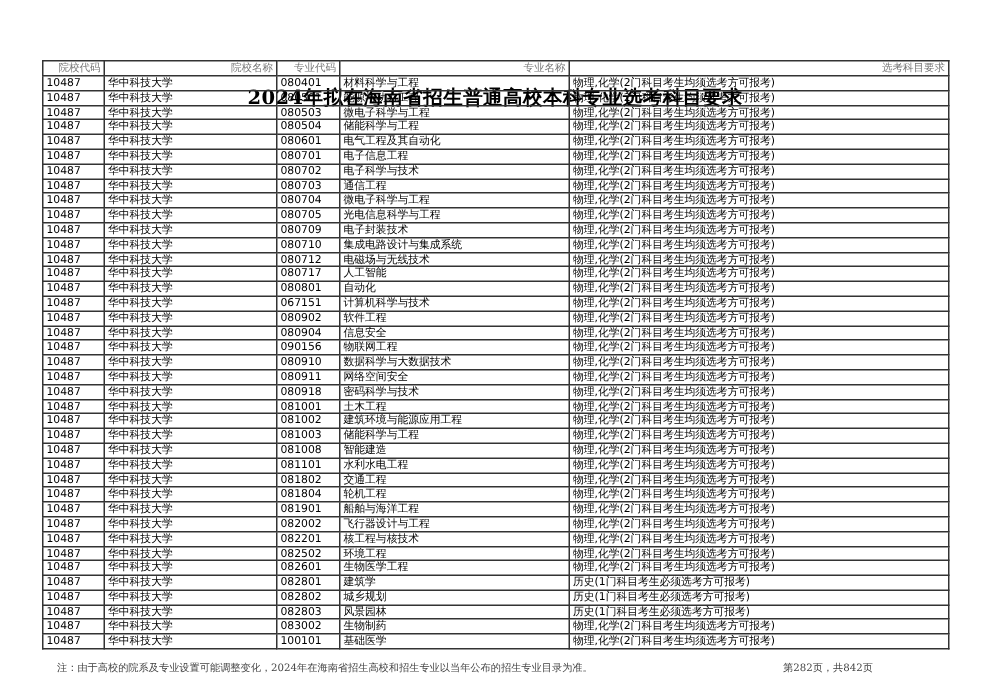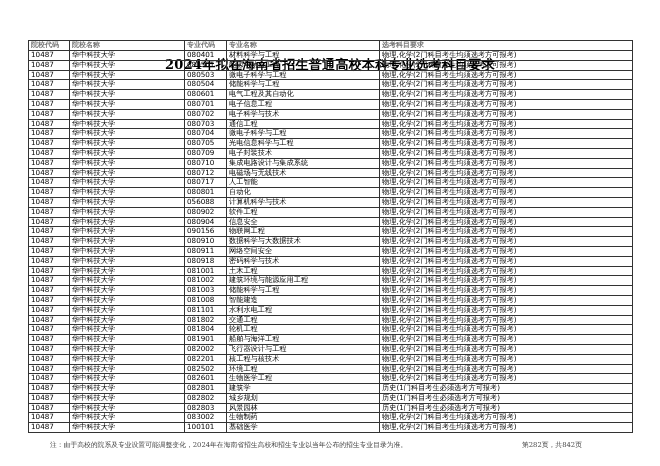--- a/index.html
+++ b/index.html
@@ -1,22 +1,22 @@
 <!DOCTYPE html>
 <html><head>
 <meta charset="utf-8">
 <style>
   html, body { margin:0; padding:0; background:#ffffff; }
   body { width:660px; height:466px; position:relative; overflow:hidden; font-family:"DejaVu Sans", sans-serif; color:#000; }
   .title { position:absolute; left:0; top:20px; width:660px; text-align:center; font-family:"DejaVu Serif", serif; font-size:13px; font-weight:bold; letter-spacing:0.3px;margin-top:36px; }
   table.grid { position:absolute; left:28px; top:40px; width:604px; border-collapse:collapse; table-layout:fixed; border:1.5px solid #222; }
   table.grid th, table.grid td { border:1px solid #333; padding:0 2px; height:8.8px; line-height:8.8px; font-size:7.2px; white-space:nowrap; overflow:hidden; }
-  table.grid th { font-family:"DejaVu Serif", serif; font-weight:bold; color:#777; text-align:left; font-size:7px; height:9px; }
+  table.grid th { font-family:"DejaVu Serif", serif; font-weight:normal; color:#777; text-align:right; font-size:7px; height:9px; }
   td.c-code { }
-  .footer-note { position:absolute; left:38px; top:440px; font-family:"DejaVu Serif", serif; font-size:6.8px; color:#444;margin-left:12px; }
+  .footer-note { position:absolute; left:38px; top:440px; font-family:"DejaVu Serif", serif; font-size:6.8px; color:#444; }
   .footer-page { position:absolute; left:522px; top:440px; font-family:"DejaVu Serif", serif; font-size:6.8px; color:#444; }
 </style>
 </head>
 <body>
 
 <div class="title">2024年拟在海南省招生普通高校本科专业选考科目要求</div>
 
 <table class="grid">
   <colgroup>
     <col style="width:41px">
@@ -136,21 +136,21 @@
       <tr>
         <td class="c-code">10487</td>
         <td>华中科技大学</td>
         <td>080801</td>
         <td>自动化</td>
         <td>物理,化学(2门科目考生均须选考方可报考)</td>
       </tr>
       <tr>
         <td class="c-code">10487</td>
         <td>华中科技大学</td>
-        <td>056088</td>
+        <td>067151</td>
         <td>计算机科学与技术</td>
         <td>物理,化学(2门科目考生均须选考方可报考)</td>
       </tr>
       <tr>
         <td class="c-code">10487</td>
         <td>华中科技大学</td>
         <td>080902</td>
         <td>软件工程</td>
         <td>物理,化学(2门科目考生均须选考方可报考)</td>
       </tr>

